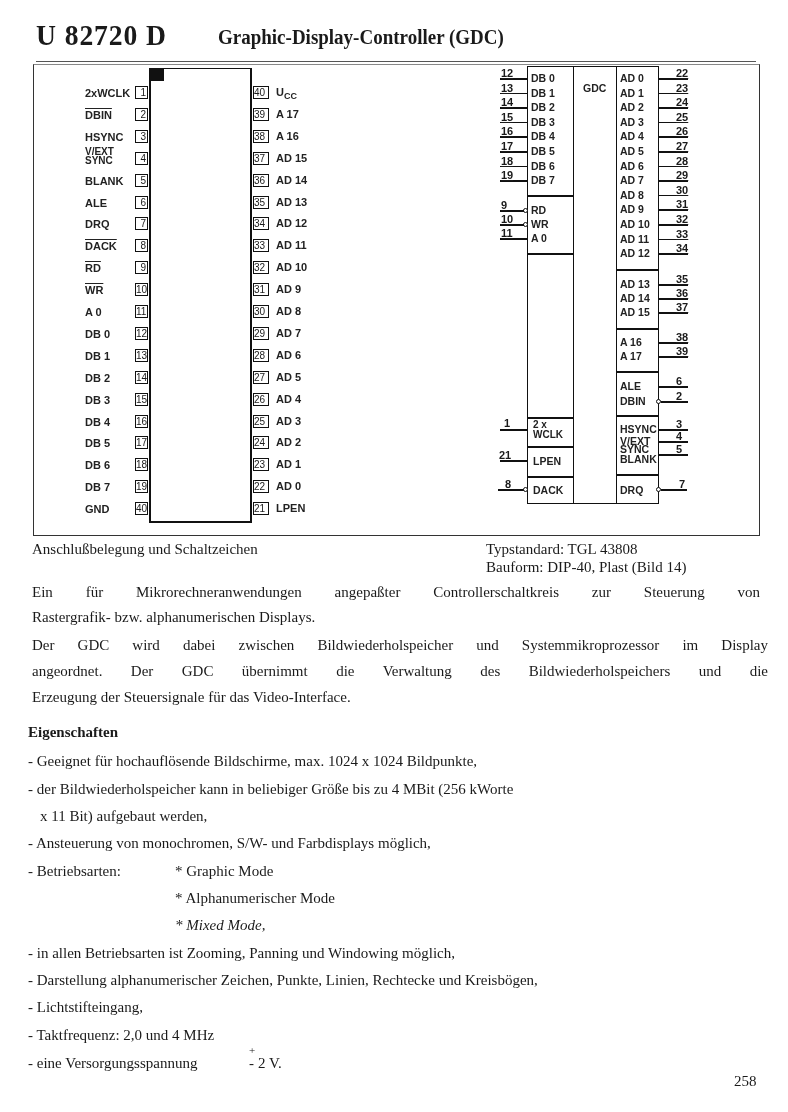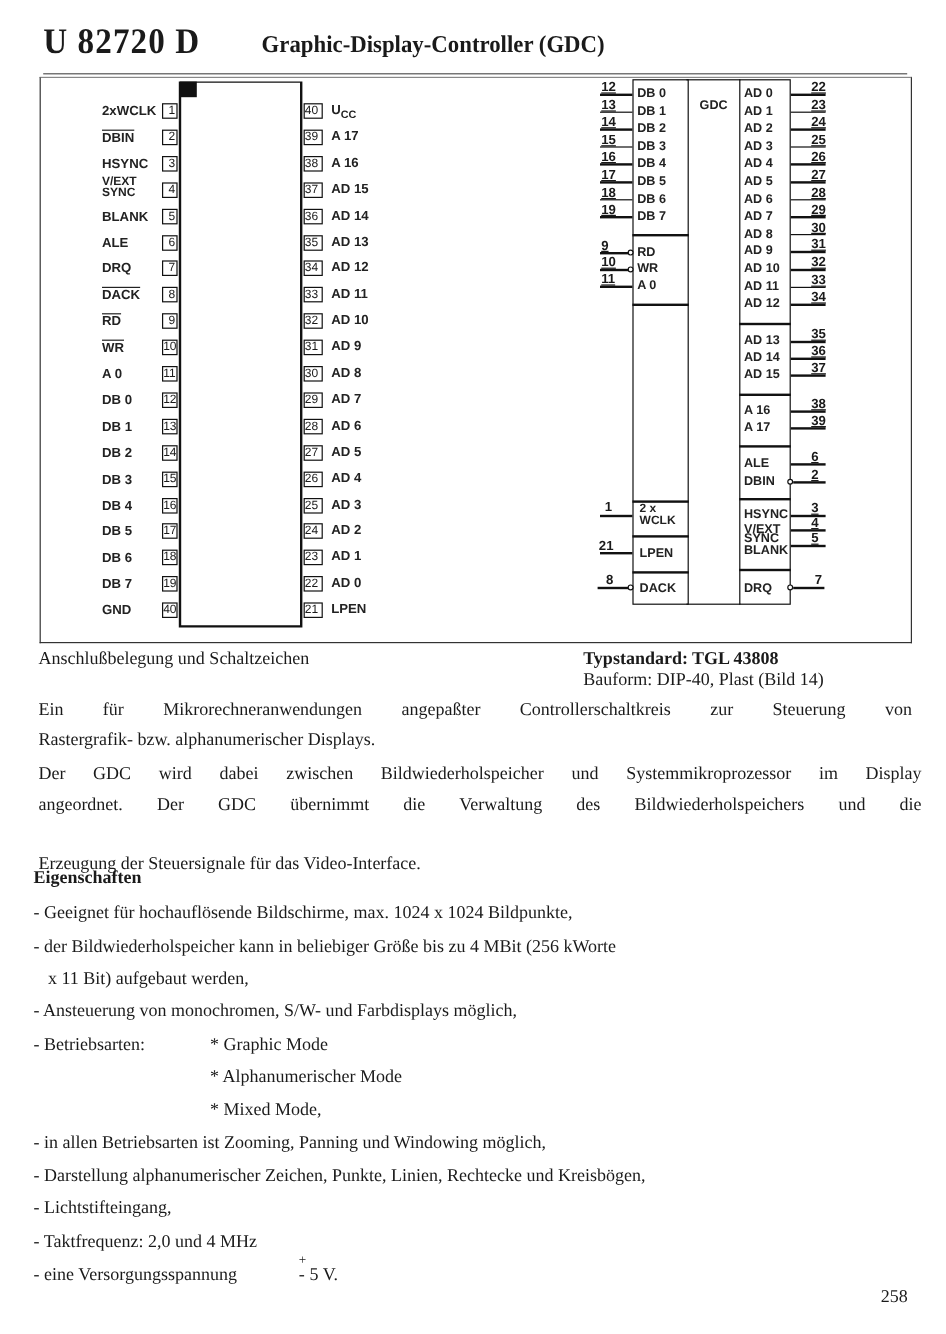--- a/index.html
+++ b/index.html
@@ -282,40 +282,40 @@
   <div class="abs pnum" style="left:505px;top:479px;">8</div>
   <div class="abs sig" style="left:533px;top:484px;">DACK</div>
 
   <div class="abs bubble" style="left:656px;top:487px;"></div>
   <div class="abs sch-line" style="left:661px;top:489px;width:26px;height:1.5px;"></div>
   <div class="abs pnum" style="left:679px;top:479px;">7</div>
   <div class="abs sig" style="left:620px;top:484px;">DRQ</div>
 </div>
 
 <div class="abs txt" style="left:32px;top:540px;">Anschlußbelegung und Schaltzeichen</div>
-<div class="abs txt" style="left:486px;top:540px;font-weight:bold;">Typstandard: TGL 43808</div>
+<div class="abs txt" style="left:486px;top:540px;">Typstandard: TGL 43808</div>
 <div class="abs txt" style="left:486px;top:558px;">Bauform: DIP-40, Plast (Bild 14)</div>
 
 <div class="abs txt just" style="left:32px;top:583px;width:728px;">Ein für Mikrorechneranwendungen angepaßter Controllerschaltkreis zur Steuerung von</div>
-<div class="abs txt" style="left:32px;top:608px;">Rastergrafik- bzw. alphanumerischer Displays.</div>
+<div class="abs txt" style="left:32px;top:608px;">Rastergrafik- bzw. alphanumerischen Displays.</div>
 <div class="abs txt just" style="left:32px;top:636px;width:736px;">Der GDC wird dabei zwischen Bildwiederholspeicher und Systemmikroprozessor im Display</div>
 <div class="abs txt just" style="left:32px;top:662px;width:736px;">angeordnet. Der GDC übernimmt die Verwaltung des Bildwiederholspeichers und die</div>
-<div class="abs txt" style="left:32px;top:688px;margin-top:23px;">Erzeugung der Steuersignale für das Video-Interface.</div>
+<div class="abs txt" style="left:32px;top:688px;">Erzeugung der Steuersignale für das Video-Interface.</div>
 
 <div class="abs heading" style="left:28px;top:724px;">Eigenschaften</div>
 <div class="abs txt" style="left:28px;top:752px;">- Geeignet für hochauflösende Bildschirme, max. 1024 x 1024 Bildpunkte,</div>
 <div class="abs txt" style="left:28px;top:780px;">- der Bildwiederholspeicher kann in beliebiger Größe bis zu 4 MBit (256 kWorte</div>
 <div class="abs txt" style="left:40px;top:807px;">  x 11 Bit) aufgebaut werden,</div>
 <div class="abs txt" style="left:28px;top:834px;">- Ansteuerung von monochromen, S/W- und Farbdisplays möglich,</div>
 <div class="abs txt" style="left:28px;top:862px;">- Betriebsarten:</div>
 <div class="abs txt" style="left:175px;top:862px;">* Graphic Mode</div>
 <div class="abs txt" style="left:175px;top:889px;">* Alphanumerischer Mode</div>
-<div class="abs txt" style="left:175px;top:916px;">* Mixed Mode,</div>
+<div class="abs txt" style="left:175px;top:916px;font-style:italic;">* Mixed Mode,</div>
 <div class="abs txt" style="left:28px;top:944px;">- in allen Betriebsarten ist Zooming, Panning und Windowing möglich,</div>
 <div class="abs txt" style="left:28px;top:971px;">- Darstellung alphanumerischer Zeichen, Punkte, Linien, Rechtecke und Kreisbögen,</div>
 <div class="abs txt" style="left:28px;top:998px;">- Lichtstifteingang,</div>
 <div class="abs txt" style="left:28px;top:1026px;">- Taktfrequenz: 2,0 und 4 MHz</div>
 <div class="abs txt" style="left:28px;top:1054px;">- eine Versorgungsspannung</div>
 <div class="abs txt" style="left:249px;top:1045px;font-size:11px;line-height:11px;">+</div>
 <div class="abs txt" style="left:249px;top:1054px;">-</div>
-<div class="abs txt" style="left:258px;top:1054px;"> 5 V.</div>
+<div class="abs txt" style="left:258px;top:1054px;"> 2 V.</div>
 
 <div class="abs txt" style="left:734px;top:1072px;">258</div>
 
 </body></html>

